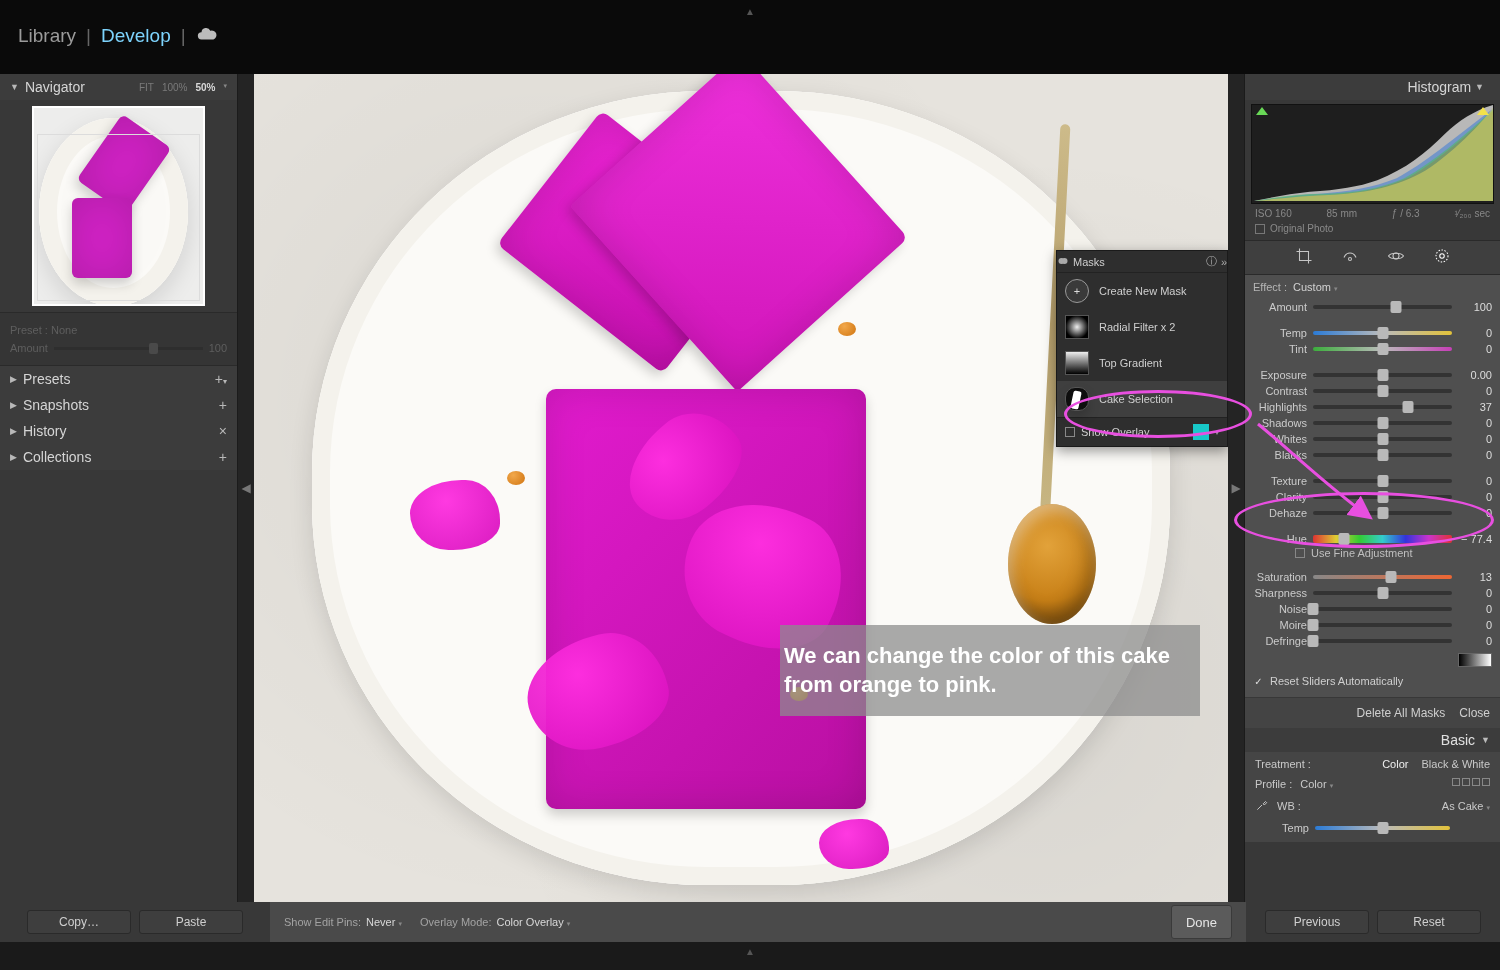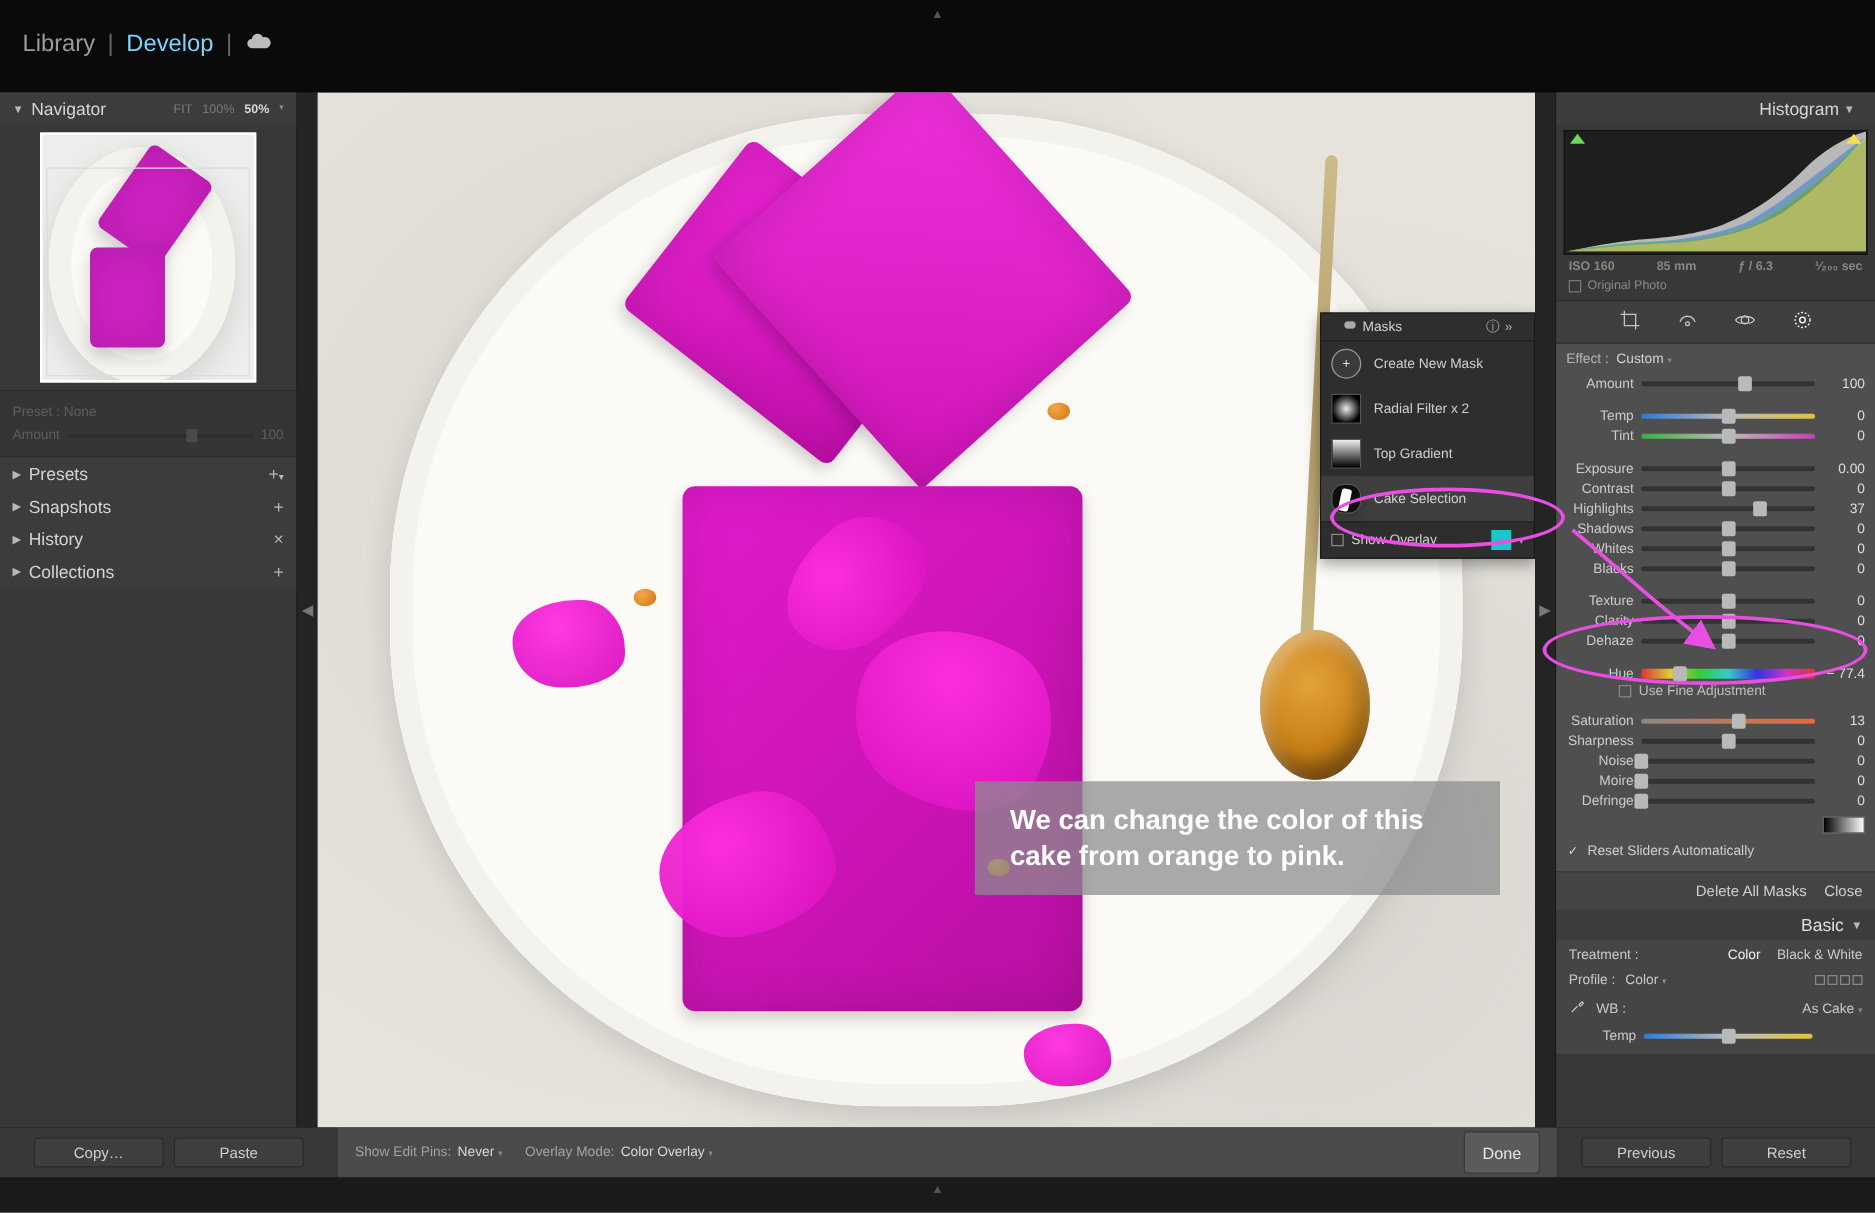--- a/index.html
+++ b/index.html
@@ -41,21 +41,21 @@
 .preset-block { padding:8px 10px; color:#5e5e5e; font-size:11px; border-top:1px solid #2a2a2a; border-bottom:1px solid #2a2a2a; background:#353535;}
 .preset-block .row { display:flex; align-items:center; height:18px; }
 .preset-block .amt-track { flex:1; height:3px; background:#2e2e2e; margin:0 6px; position:relative; }
 .preset-block .amt-track::after{content:"";position:absolute;right:30%;top:-4px;width:9px;height:11px;background:#4a4a4a;border-radius:2px;}
 
 
 .histo { height:100px; margin:4px 6px 2px; position:relative; background:#1e1e1e; border:1px solid #111; overflow:hidden; }
 .histo svg { position:absolute; inset:0; }
 .histo .clip-l,.histo .clip-r { position:absolute; top:2px; font-size:9px; width:0;height:0;border-left:6px solid transparent;border-right:6px solid transparent;border-bottom:8px solid #69d957; }
 .histo .clip-l{left:4px;} .histo .clip-r{right:4px; border-bottom-color:#f3e24a;}
-.exif { display:flex; justify-content:space-between; padding:2px 10px; font-size:10px; color:#888;font-weight:bold; }
+.exif { display:flex; justify-content:space-between; padding:2px 10px; font-size:10px; color:#888; }
 .orig { display:flex; align-items:center; gap:5px; padding:2px 10px 6px; font-size:10px; color:#8a8a8a;}
 .orig .cb { width:10px;height:10px;border:1px solid #777;}
 
 .tool-icons { display:flex; justify-content:center; gap:28px; padding:6px 0; border-top:1px solid #2a2a2a; border-bottom:1px solid #2a2a2a; background:#3f3f3f;}
 .tool-icons svg { width:18px;height:18px;fill:none;stroke:#c6c6c6;stroke-width:1.4; cursor:pointer;}
 .tool-icons .active svg { stroke:#fff; }
 
 .adj-panel { padding:6px 8px 8px; font-size:11px; color:#c8c8c8; background:#4f4f4f; }
 .adj-panel .effect-row { display:flex; align-items:center; gap:6px; color:#b6b6b6; margin-bottom:6px;}
 .adj-panel .effect-row .popup{ color:#d2d2d2;}
@@ -79,21 +79,21 @@
 .mask-foot{display:flex;justify-content:flex-end;gap:14px;padding:8px 10px;border-top:1px solid #383838;color:#cfcfcf;background:#444;}
 .mask-foot span{cursor:pointer;}
 
 
 .basic-hd{height:24px;display:flex;justify-content:flex-end;align-items:center;padding:0 10px;font-size:14px;color:#e0e0e0;background:#3c3c3c;gap:6px;}
 .basic-hd .tri{font-size:9px;color:#bbb;}
 .basic-body{padding:6px 10px;font-size:11px;background:#454545;color:#c9c9c9;}
 .treat{display:flex;justify-content:space-between;align-items:center;}
 .treat .opts span{margin-left:10px;cursor:pointer;}
 .treat .opts .on{color:#eee;}
-.prof{display:flex;align-items:center;gap:8px;margin-top:8px;}
+.prof{display:flex;gap:8px;margin-top:8px;}
 .prof .boxes{margin-left:auto;display:flex;gap:2px;}
 .prof .boxes i{width:8px;height:8px;border:1px solid #888;}
 .wb{display:flex;align-items:center;gap:8px;margin-top:8px;}
 .wb .dropper svg{width:14px;height:14px;stroke:#ccc;fill:none;stroke-width:1.6;}
 .wb .val{margin-left:auto;}
 
 
 .photo { position:absolute; inset:0; background:#e6e3dd; }
 .photo::before{content:"";position:absolute;inset:0;background:
   radial-gradient(circle at 30% 40%,rgba(0,0,0,.05),transparent 60%),
@@ -109,25 +109,25 @@
 .peel{position:absolute;background:radial-gradient(circle at 40% 30%,#ff2fe0,#d60fbc);border-radius:60% 40% 55% 45%/50% 60% 40% 55%;opacity:.95;}
 .p1{left:28%;top:68%;width:140px;height:110px;transform:rotate(-15deg);}
 .p2{left:44%;top:52%;width:160px;height:140px;transform:rotate(25deg);}
 .p3{left:38%;top:42%;width:120px;height:90px;transform:rotate(-40deg);}
 .p4{left:16%;top:49%;width:90px;height:70px;}
 .p5{left:58%;top:90%;width:70px;height:50px;}
 .drip{position:absolute;width:18px;height:14px;border-radius:50%;background:radial-gradient(circle at 35% 30%,#f2a84b,#d07410);}
 .d1{left:26%;top:48%;} .d2{left:55%;top:74%;} .d3{left:60%;top:30%;}
 
 
-.caption{position:absolute;right:28px;bottom:186px;max-width:420px;background:rgba(140,140,140,.74);color:#fff;font-size:22px;font-weight:600;line-height:1.35;padding:16px 28px;}
+.caption{position:absolute;right:28px;bottom:186px;max-width:420px;background:rgba(140,140,140,.74);color:#fff;font-size:22px;font-weight:600;line-height:1.35;padding:16px 4px;}
 
 
 .masks{position:absolute;right:0;top:176px;width:172px;background:#2e2e2e;border:1px solid #1a1a1a;box-shadow:0 4px 12px rgba(0,0,0,.4);font-size:11px;color:#cfcfcf;}
-.masks .mh{height:22px;display:flex;align-items:center;padding:0 17px;gap:4px;background:#2e2e2e;border-bottom:1px solid #222;}
+.masks .mh{height:22px;display:flex;align-items:center;padding:0 0;gap:4px;background:#2e2e2e;border-bottom:1px solid #222;}
 .masks .mh .gicon svg{width:12px;height:12px;fill:#aaa;}
 .masks .mh .sp{flex:1;}
 .masks .mh .ico{color:#aaa;font-size:11px;cursor:pointer;}
 .masks .row{height:36px;display:flex;align-items:center;gap:10px;padding:0 8px;cursor:pointer;}
 .masks .row.sel{background:#3f3f3f;}
 .masks .thumb{width:24px;height:24px;border:1px solid #555;background:#111;flex-shrink:0;position:relative;overflow:hidden;}
 .masks .thumb.plus{border-radius:50%;border:1px solid #999;display:flex;align-items:center;justify-content:center;color:#ddd;background:#3a3a3a;}
 .masks .thumb.range::after{content:"";position:absolute;inset:0;background:radial-gradient(circle at 60% 40%,#bbb,#000 70%);}
 .masks .thumb.radial::after{content:"";position:absolute;inset:0;background:radial-gradient(circle,#eee,#000 75%);}
 .masks .thumb.grad::after{content:"";position:absolute;inset:0;background:linear-gradient(#eee,#000);}

